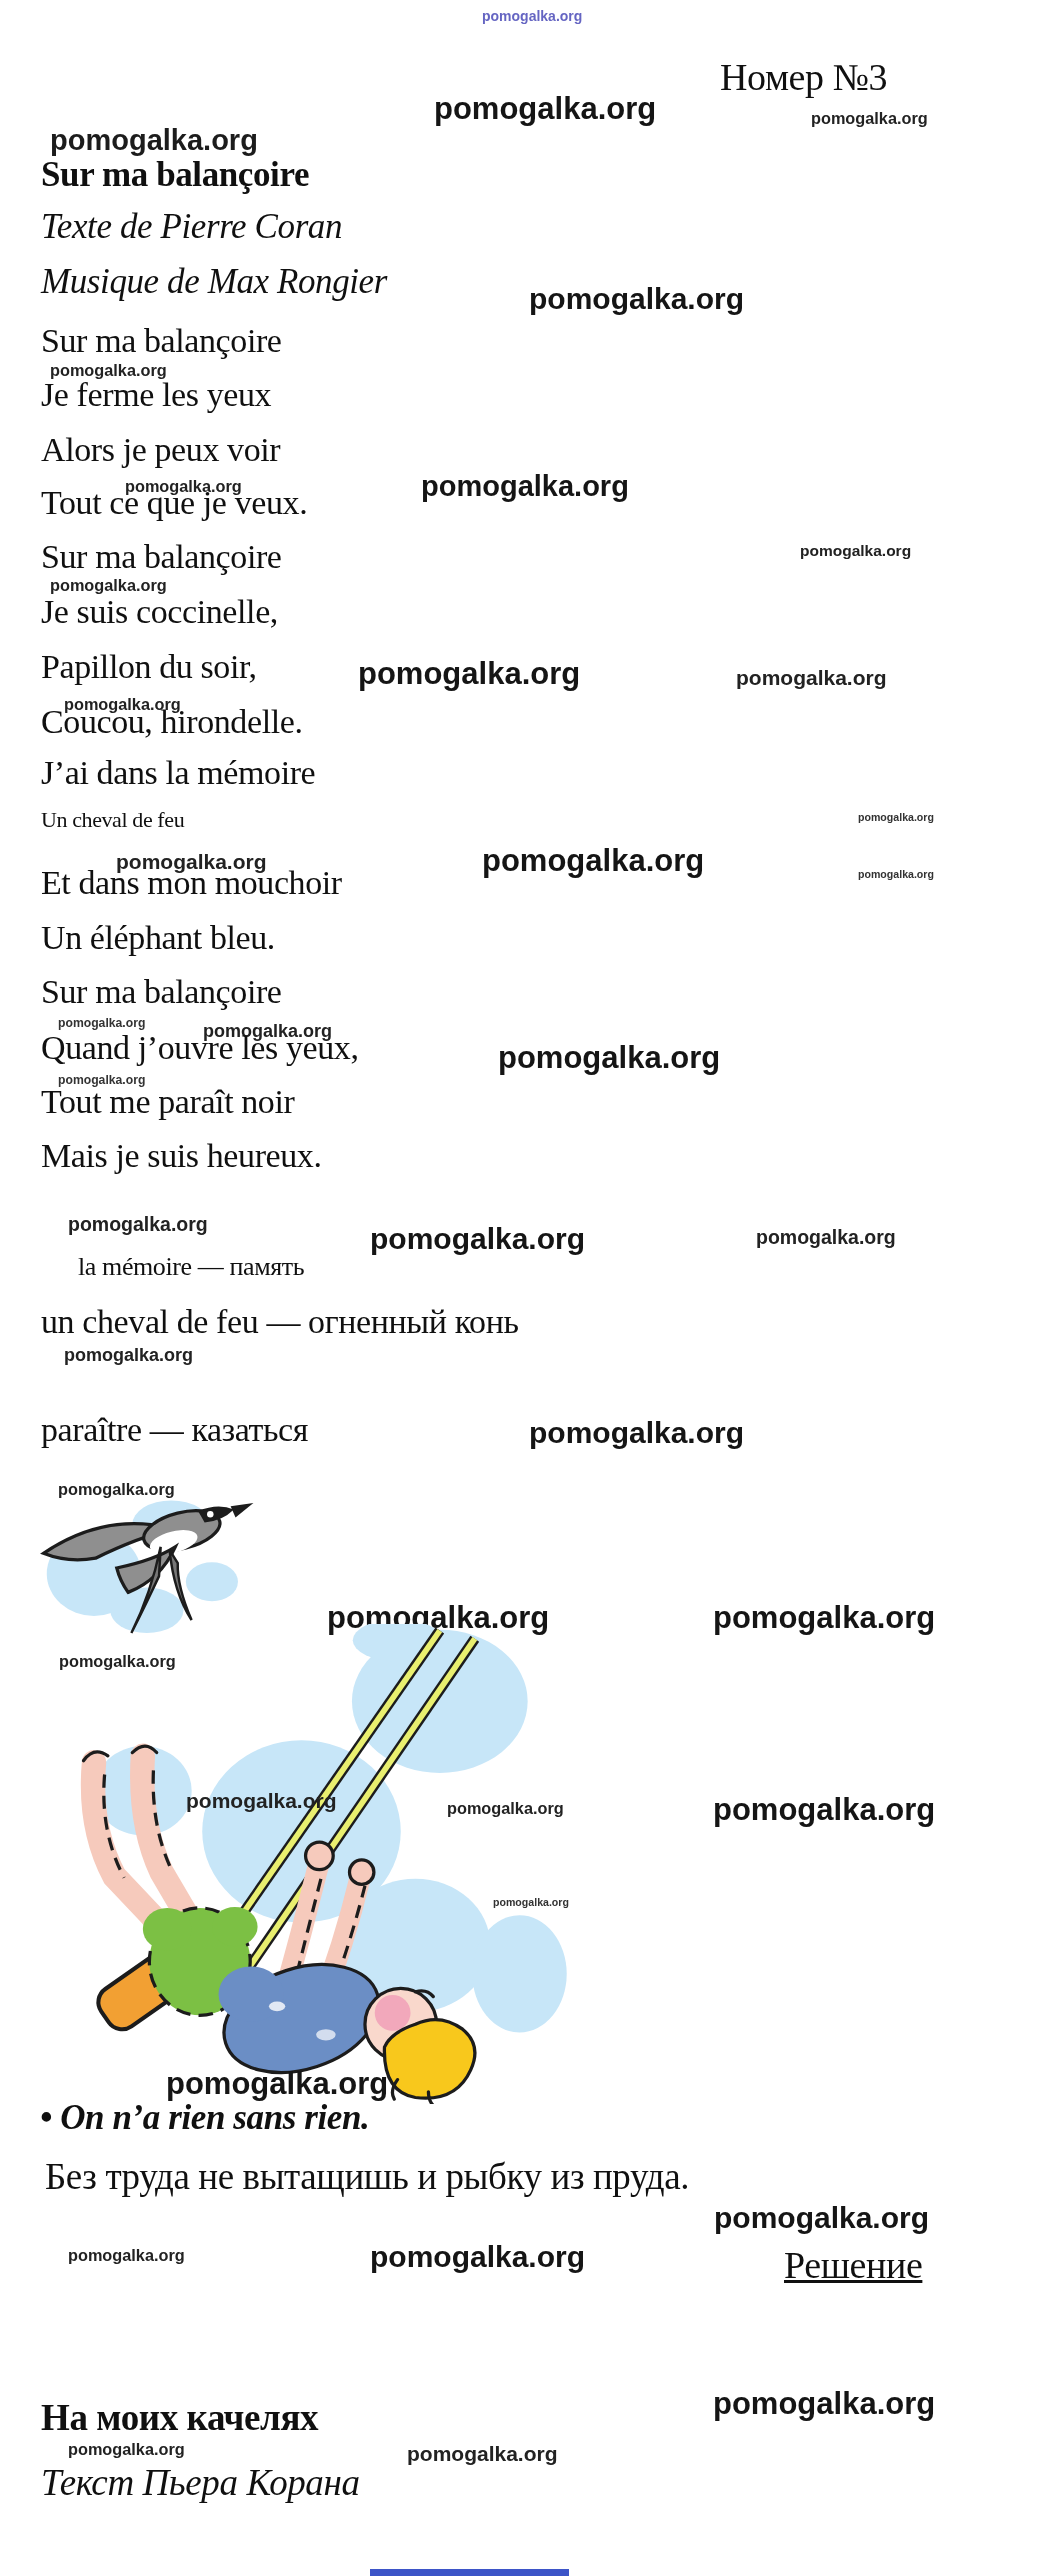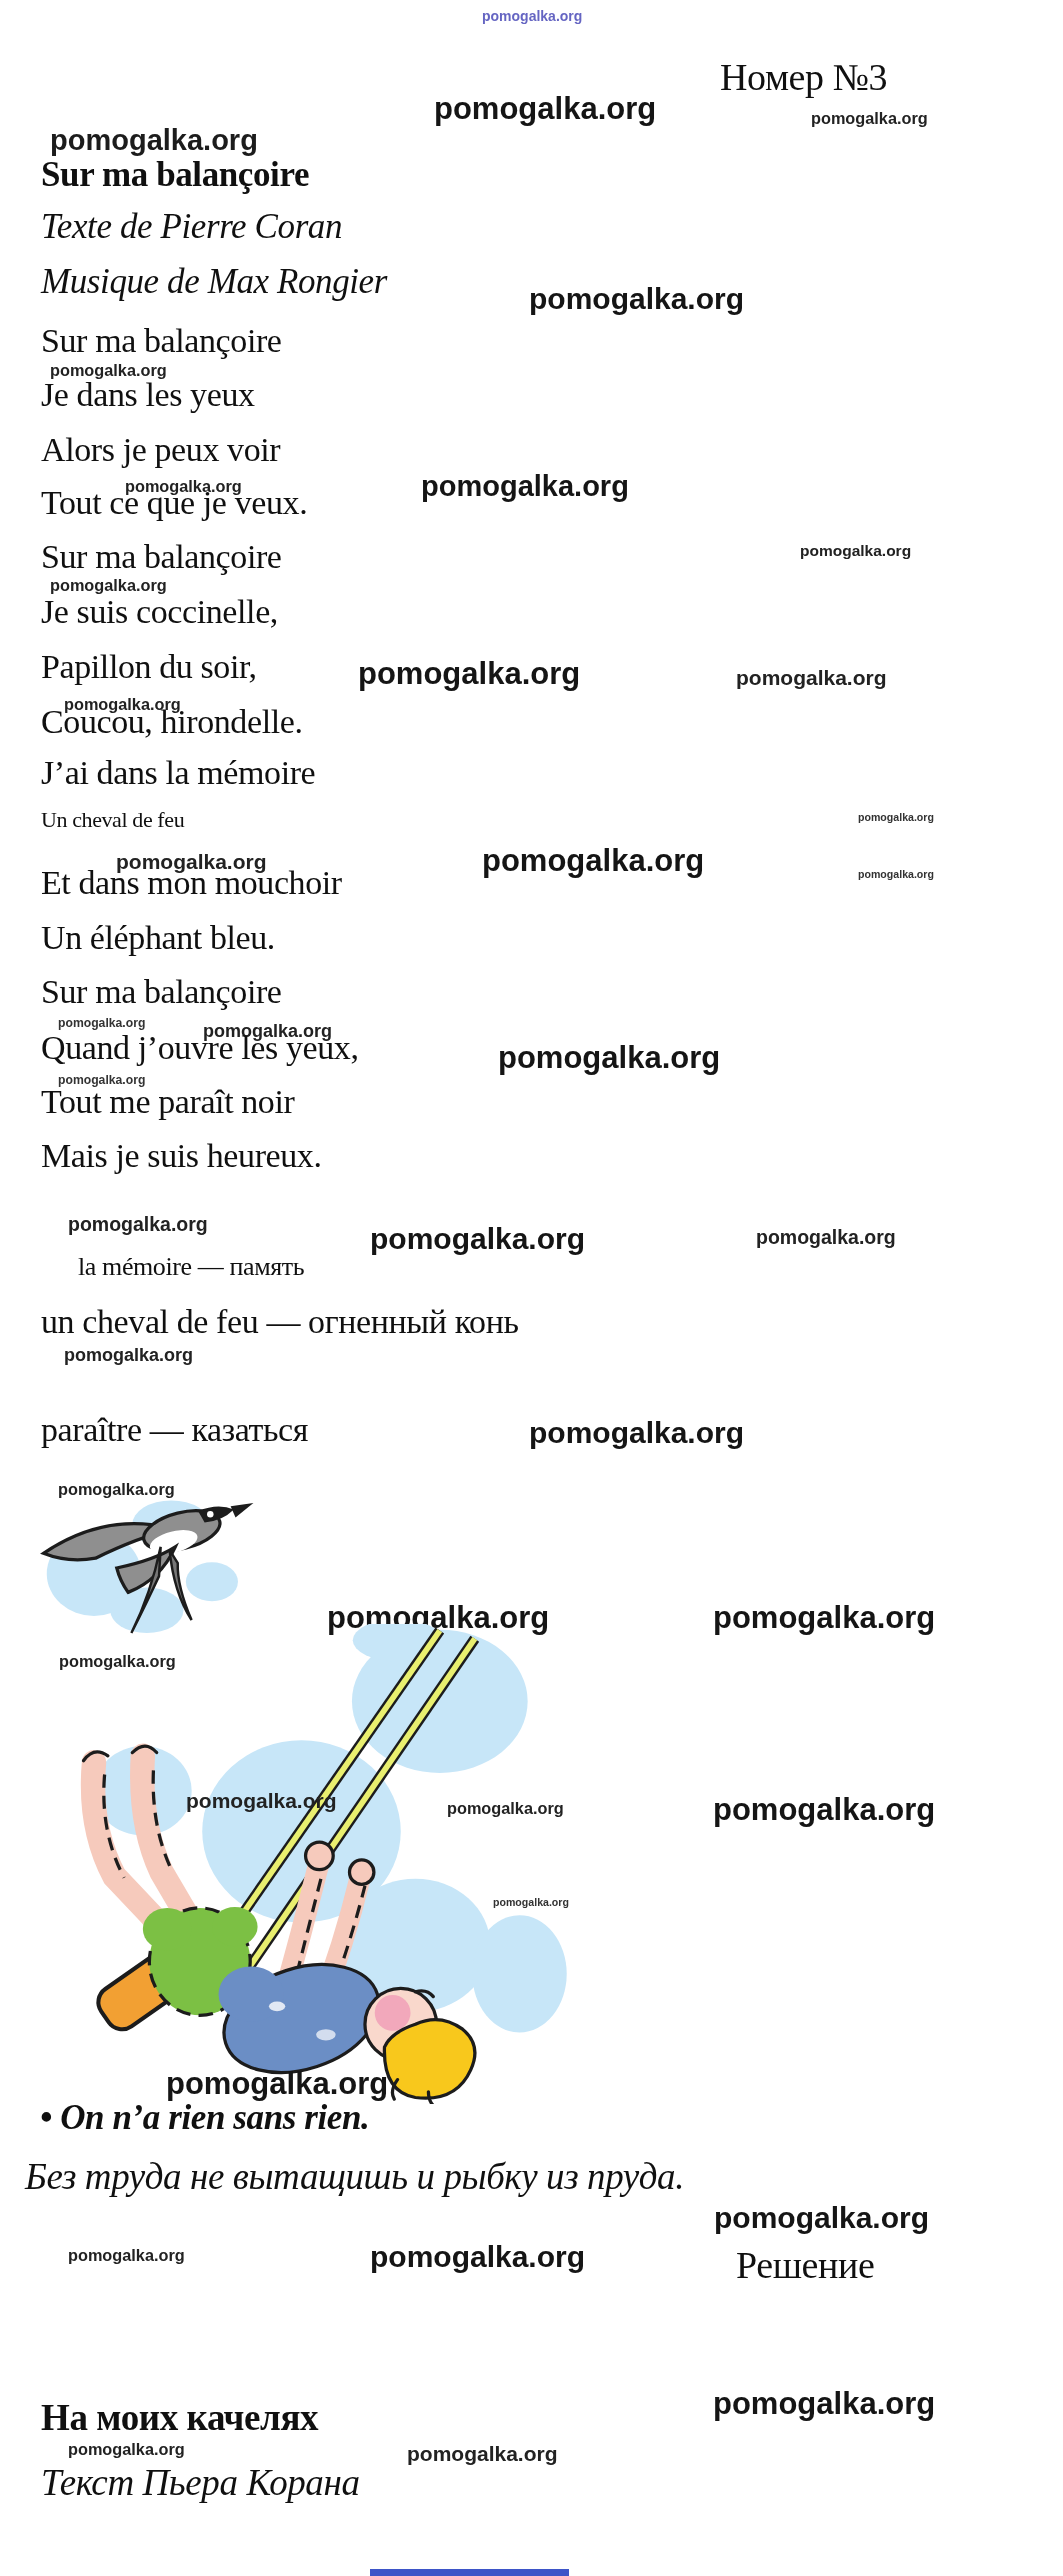--- a/index.html
+++ b/index.html
@@ -29,21 +29,21 @@
   <div class="abs wms" style="left:811px;top:109px;font-size:16.3px;">pomogalka.org</div>
   <div class="abs wmr" style="left:50px;top:124px;font-size:29px;font-weight:600;">pomogalka.org</div>
 
   <div class="abs ser b" style="left:41px;top:155px;font-size:35px;">Sur ma balançoire</div>
   <div class="abs ser it" style="left:41px;top:207px;font-size:35px;">Texte de Pierre Coran</div>
   <div class="abs ser it" style="left:41px;top:262px;font-size:35px;">Musique de Max Rongier</div>
   <div class="abs wmb" style="left:529px;top:282px;font-size:30px;">pomogalka.org</div>
 
   <div class="abs ser" style="left:41px;top:322px;font-size:34px;">Sur ma balançoire</div>
   <div class="abs wms" style="left:50px;top:361px;font-size:16.3px;">pomogalka.org</div>
-  <div class="abs ser" style="left:41px;top:376px;font-size:34px;">Je dans les yeux</div>
+  <div class="abs ser" style="left:41px;top:376px;font-size:34px;">Je ferme les yeux</div>
   <div class="abs ser" style="left:41px;top:431px;font-size:34px;">Alors je peux voir</div>
   <div class="abs wms" style="left:125px;top:477px;font-size:16.3px;">pomogalka.org</div>
   <div class="abs wmb" style="left:421px;top:470px;font-size:29px;">pomogalka.org</div>
   <div class="abs ser" style="left:41px;top:484px;font-size:34px;">Tout ce que je veux.</div>
   <div class="abs ser" style="left:41px;top:538px;font-size:34px;">Sur ma balançoire</div>
   <div class="abs wms" style="left:800px;top:542px;font-size:15.5px;">pomogalka.org</div>
   <div class="abs wms" style="left:50px;top:576px;font-size:16.3px;">pomogalka.org</div>
   <div class="abs ser" style="left:41px;top:593px;font-size:34px;">Je suis coccinelle,</div>
   <div class="abs ser" style="left:41px;top:648px;font-size:34px;">Papillon du soir,</div>
   <div class="abs wmb" style="left:358px;top:656px;font-size:31px;">pomogalka.org</div>
@@ -151,25 +151,25 @@
     <path d="M448,560 q-10,14 -4,24 M486,575 q0,14 10,20" fill="none" stroke="#1c1c1c" stroke-width="4" stroke-linecap="round"></path>
   </svg>
 
   <div class="abs wms" style="left:186px;top:1789px;font-size:21px;">pomogalka.org</div>
   <div class="abs wms" style="left:447px;top:1799px;font-size:16.3px;">pomogalka.org</div>
   <div class="abs wmb" style="left:713px;top:1792px;font-size:31px;">pomogalka.org</div>
   <div class="abs wmt" style="left:493px;top:1896px;font-size:10.6px;">pomogalka.org</div>
   <div class="abs wmb" style="left:166px;top:2066px;font-size:31px;">pomogalka.org</div>
 
   <div class="abs ser b it" style="left:40px;top:2098px;font-size:35px;">• On n’a rien sans rien.</div>
-  <div class="abs ser" style="left:25px;top:2155px;font-size:37px;font-style:italic;">Без труда не вытащишь и рыбку из пруда.</div>
+  <div class="abs ser" style="left:45px;top:2155px;font-size:37px;">Без труда не вытащишь и рыбку из пруда.</div>
   <div class="abs wmb" style="left:714px;top:2201px;font-size:30px;">pomogalka.org</div>
   <div class="abs wms" style="left:68px;top:2246px;font-size:16.3px;">pomogalka.org</div>
   <div class="abs wmb" style="left:370px;top:2240px;font-size:30px;">pomogalka.org</div>
-  <div class="abs ser" style="left:736px;top:2243px;font-size:38px;">Решение</div>
+  <div class="abs ser" style="left:784px;top:2243px;font-size:38px;text-decoration:underline;">Решение</div>
 
   <div class="abs ser b" style="left:41px;top:2396px;font-size:37px;">На моих качелях</div>
   <div class="abs wmb" style="left:713px;top:2386px;font-size:31px;">pomogalka.org</div>
   <div class="abs wms" style="left:68px;top:2440px;font-size:16.3px;">pomogalka.org</div>
   <div class="abs wms" style="left:407px;top:2442px;font-size:21px;">pomogalka.org</div>
   <div class="abs ser it" style="left:41px;top:2461px;font-size:37px;">Текст Пьера Корана</div>
 
   <div class="bar" style="left:370px;top:2569px;width:199px;height:7.3px;"></div>
 
 </div>

